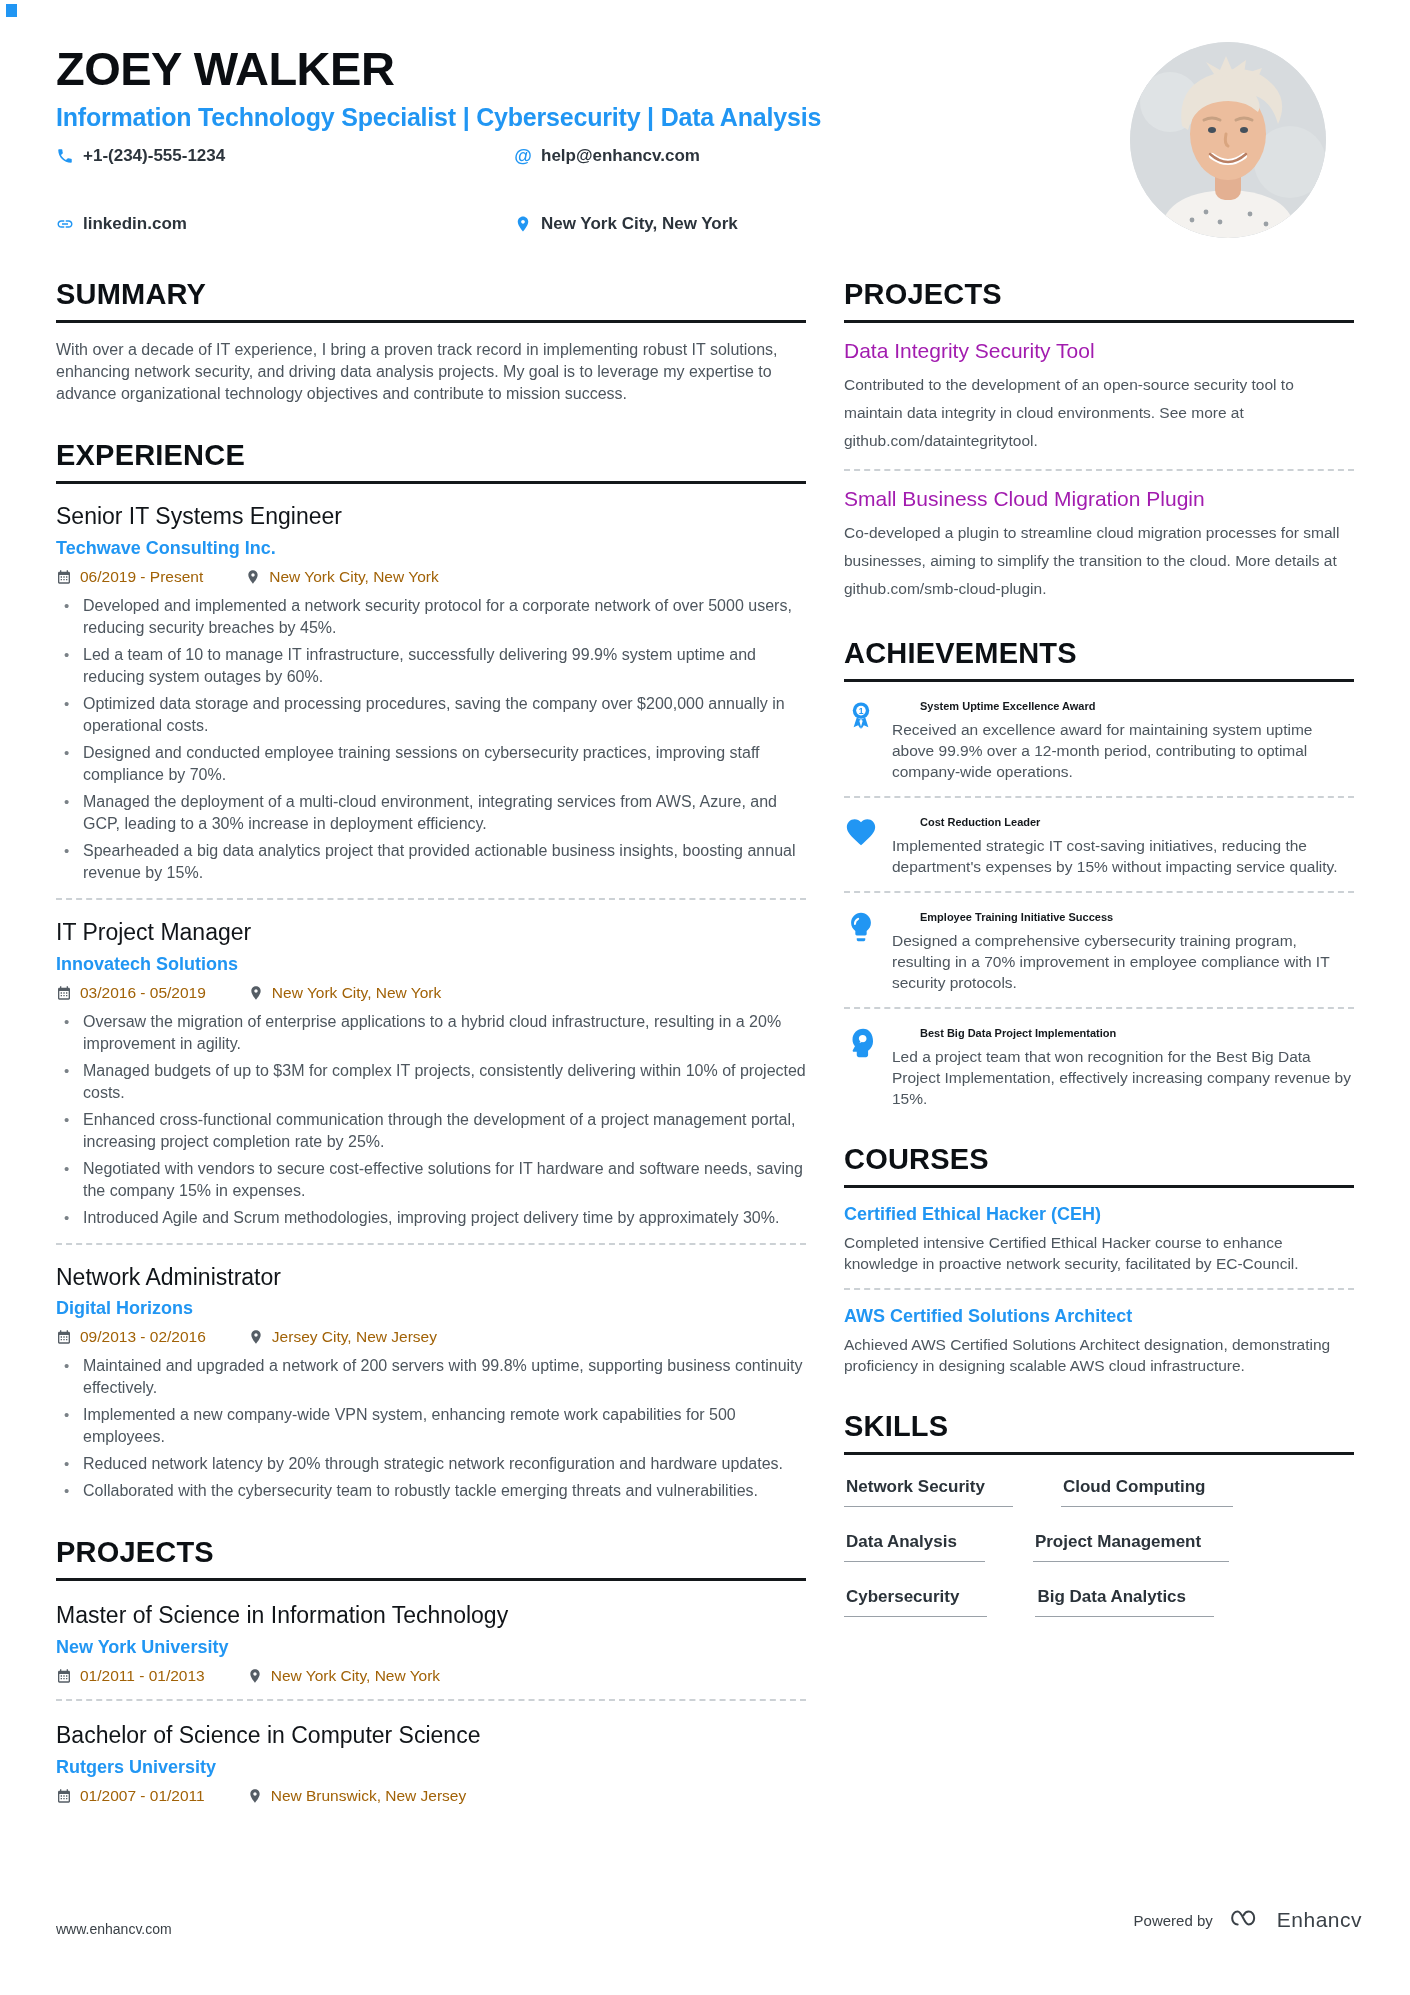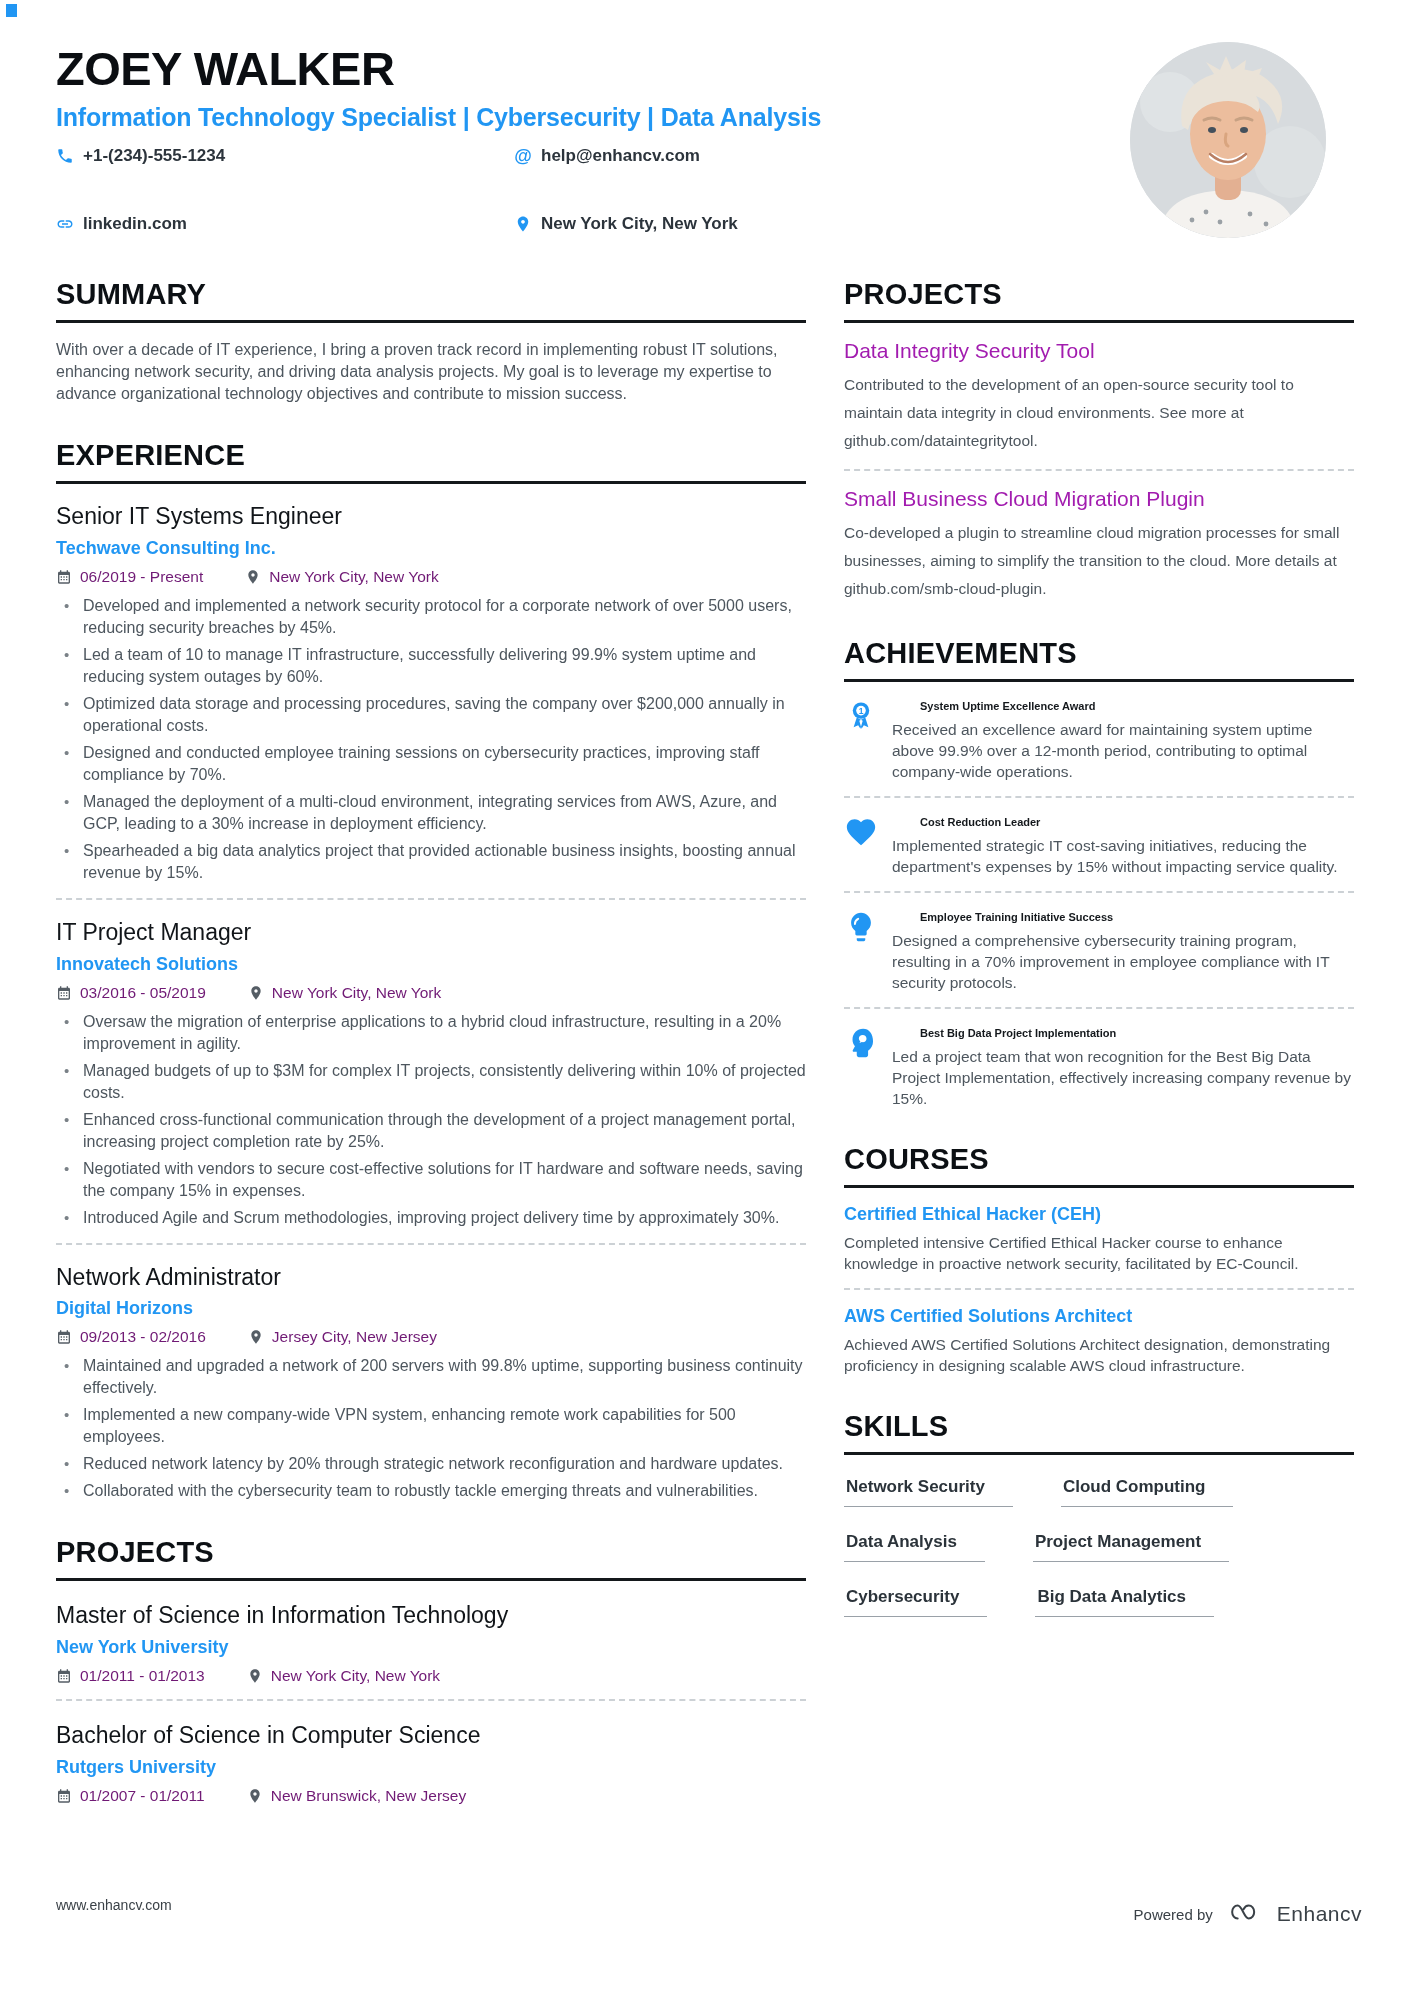--- a/index.html
+++ b/index.html
@@ -48,21 +48,21 @@
   .sec-head {
     font-size:29px; font-weight:700; color:#0c1014; letter-spacing:0.2px;
     padding-bottom:9px; border-bottom:3px solid #14181b; margin-bottom:16px;
   }
   p.body-text { font-size:16px; line-height:22px; color:#4d565e; }
 
   
   .job { padding-top:2px; }
   .job-title { font-size:23px; font-weight:400; color:#111519; line-height:1.25; }
   .company { margin-top:7px; font-size:18px; font-weight:700; color:#2196f3; }
-  .meta-row { display:flex; gap:10px; margin-top:9px; font-size:15.5px; color:#701a75; }
+  .meta-row { display:flex; gap:10px; margin-top:9px; font-size:15.5px; color:#a16207; }
   .meta-row .m-item { display:flex; align-items:center; gap:8px; }
   .meta-row .m-gap { width:22px; }
   .meta-row svg { width:16px; height:16px; fill:#555d65; }
   ul.bullets { list-style:none; margin-top:9px; }
   ul.bullets li {
     position:relative; padding-left:27px; font-size:16px; line-height:22px;
     color:#4d565e; margin-bottom:5px;
   }
   ul.bullets li::before {
     content:"•"; position:absolute; left:8px; top:0; color:#7a8187; font-size:15px;
@@ -84,22 +84,22 @@
   .skill {
     font-size:17px; font-weight:700; color:#2b333a;
     padding:0 28px 9px 2px; border-bottom:1px solid #9aa1a8;
   }
 
   .course-title { font-size:18px; font-weight:700; color:#2196f3; }
   .course-desc { margin-top:7px; font-size:15.5px; line-height:21px; color:#4d565e; }
 
   
   footer {
-    position:absolute; left:56px; right:48px; bottom:64px;
-    display:flex; justify-content:space-between; align-items:flex-start;
+    position:absolute; left:56px; right:48px; bottom:58px;
+    display:flex; justify-content:space-between; align-items:flex-end;
   }
   .site { font-size:14px; color:#3a4147; }
   .powered { display:flex; align-items:center; gap:10px; }
   .powered-by { font-size:15px; color:#3a4147; }
   .brand-logo svg { width:44px; height:30px; }
   .brand-name { font-size:21px; color:#3a4147; letter-spacing:0.5px; }
 </style>
 </head>
 <body>
 

